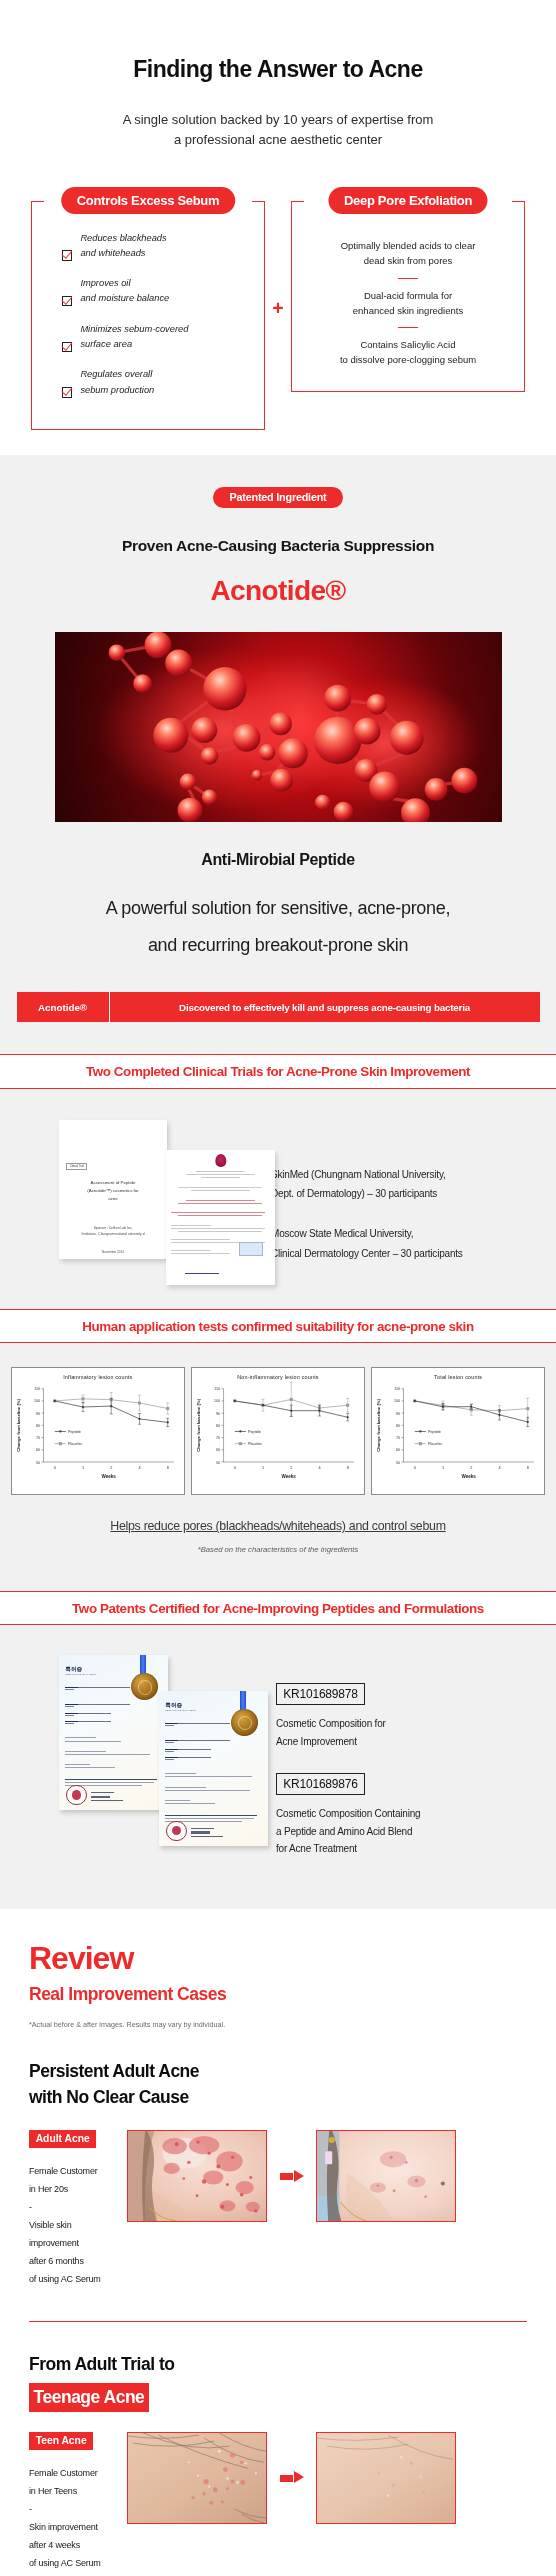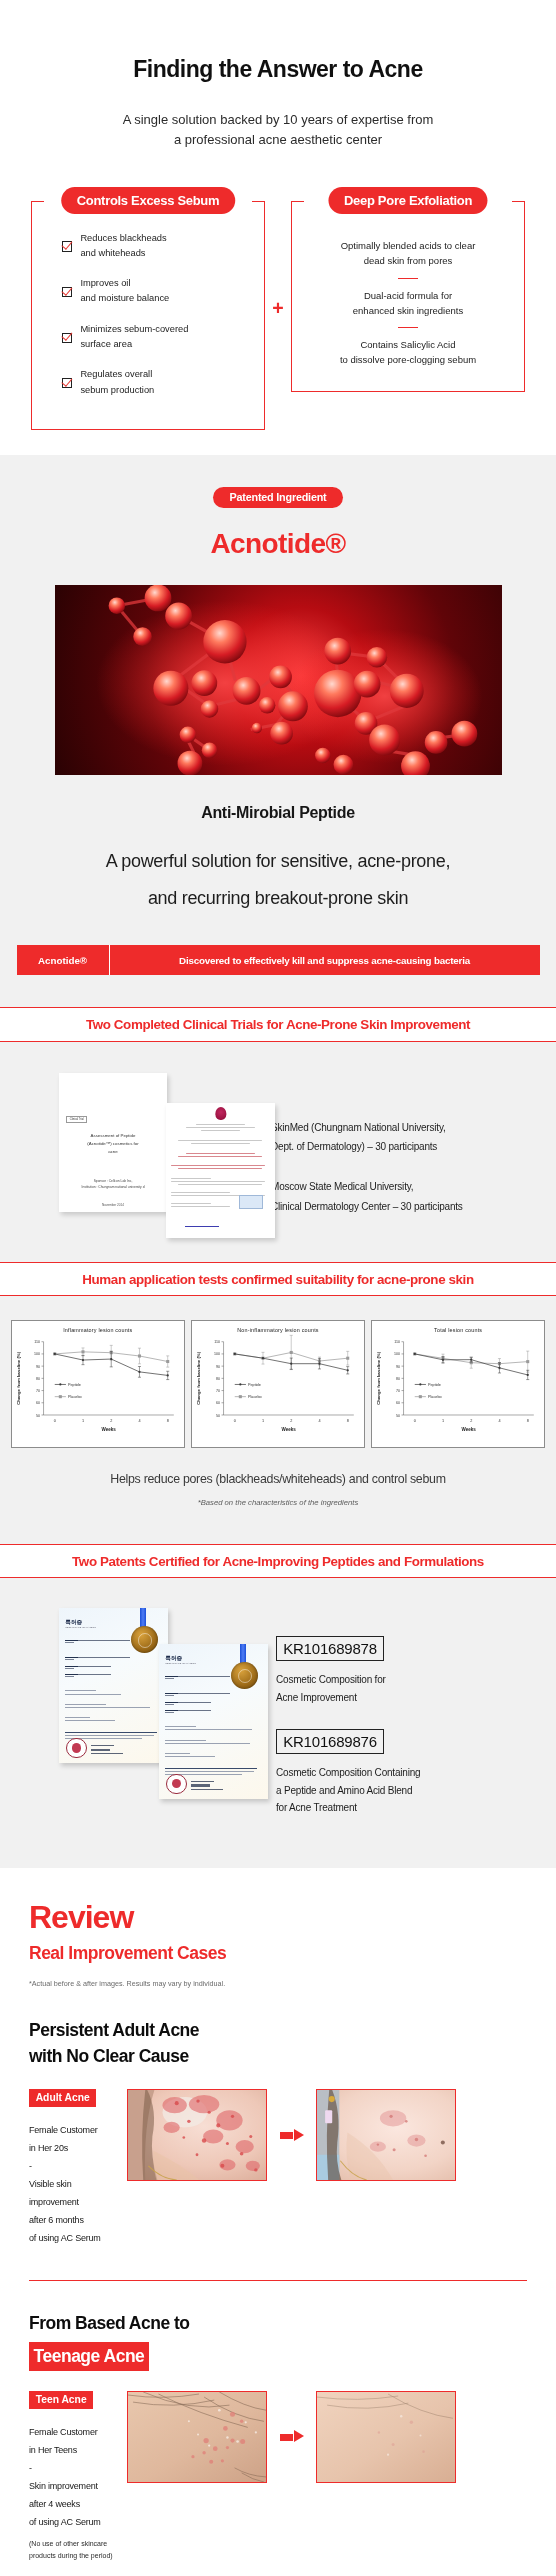--- a/index.html
+++ b/index.html
@@ -43,21 +43,21 @@
   }
   .fbox-inner:before { left:-1px; width:13.4px; }
   .fbox-inner:after  { right:-1px; width:13.4px; }
   .fbox-pill {
     position:absolute; top:0; left:50%; transform:translateX(-50%);
     background:#ee2b2b; color:#fff; border-radius:14.4px;
     font-size:13px; font-weight:bold; padding:5.7px 15.5px 6.2px 15.5px;
     white-space:nowrap; z-index:3; letter-spacing:-0.3px;
   }
   .check-list { padding-left:16.5px; }
-  .check-row { display:flex; align-items:center; margin-bottom:15.5px; }
+  .check-row { display:flex; align-items:flex-end; margin-bottom:15.5px;font-style:italic; }
   .chk {
     flex:none; width:10.3px; height:10.3px; border:0.8px solid #222;
     margin-right:8.2px; margin-top:1.5px; position:relative;
   }
   .chk:after{
     content:""; position:absolute; left:1px; top:-3.1px;
     width:4.6px; height:8.8px; border:solid #e8352f;
     border-width:0 1.3px 1.3px 0; transform:rotate(40deg);
   }
   .check-label { font-size:9.3px; line-height:1.62; color:#1c1c1c; }
@@ -171,21 +171,21 @@
   .charts-area { padding:24px 10.3px 5.2px 10.3px; }
   .charts-row { display:flex; justify-content:center; gap:6.2px; }
   .chart-card {
     width:174px; height:128px; background:#fff; border:0.8px solid #8c8c8c; position:relative;
   }
   .chart-title {
     text-align:center; font-size:5.4px; color:#222; padding-top:5.7px; letter-spacing:0.2px;
   }
   .chart-svg { width:100%; height:108px; display:block; }
   .chart-caption {
-    text-align:center; margin-top:24px; font-size:12.4px; color:#3a3a3a; letter-spacing:-0.3px;
+    text-align:center; margin-top:24px; font-size:12.4px; color:#3a3a3a; letter-spacing:-0.3px;text-decoration:underline;
   }
   .chart-note {
     text-align:center; margin-top:11.3px; font-size:7.7px; color:#5c5c5c; font-style:italic;
   }
 
   
   .patents { display:flex; padding:26px 29px 23px 29px; }
   .patent-docs { position:relative; width:247px; height:170px; flex:none; }
   .pdoc {
     position:absolute; box-shadow:1.5px 2.6px 4.6px rgba(0,0,0,0.18); overflow:hidden;
@@ -220,21 +220,21 @@
   }
   .pseal:after{
     content:""; position:absolute; left:4.6px; top:4.6px; width:9.3px; height:9.3px;
     border-radius:50%; background:#c23a52;
   }
   .pfoot { position:absolute; left:32px; bottom:7.2px; }
   .pfoot .fl { height:1px; background:#5c6577; margin-bottom:2.1px; width:32px; }
   .patent-text { padding-top:32px; }
   .pnum {
     display:inline-block; border:0.8px solid #222; padding:2.6px 6.2px 3.1px 6.2px;
-    font-size:15px; color:#101010; letter-spacing:-0.2px;
+    font-size:12px; color:#101010; letter-spacing:-0.2px;
   }
   .ptitle { margin-top:10.3px; font-size:10px; line-height:1.75; color:#1d1d1d; letter-spacing:-0.2px; }
   .pgap { height:23px; }
 
   
   .review { background:#fff; padding:33px 46px 0 29px; }
   .review-title { font-size:32px; font-weight:bold; color:#ee2b2b; letter-spacing:-1px; line-height:1; }
   .review-sub { margin-top:10.3px; font-size:17.5px; font-weight:bold; color:#ee2b2b; letter-spacing:-0.5px; }
   .review-note { margin-top:14.4px; font-size:7.2px; color:#6b6b6b; }
 
@@ -324,20 +324,21 @@
         <div class="rbox-text" style="white-space:pre-line">Contains Salicylic Acid
 to dissolve pore-clogging sebum</div>
       </div>
     </div>
   </section>
 
   <div class="gray">
 
     <section class="patent-sec">
       <div class="badge-pill">Patented Ingredient</div>
+      <h2 class="patent-h">Proven Acne-Causing Bacteria Suppression</h2>
       <div class="acnotide-big">Acnotide®</div>
 
       <div class="molecule-wrap">
         <div class="molecule">
           <svg viewBox="0 0 868 368" preserveAspectRatio="none" aria-hidden="true">
             <defs>
               <radialGradient id="ball" cx="38%" cy="30%" r="78%">
                 <stop offset="0%" stop-color="#ffd9cf"></stop>
                 <stop offset="28%" stop-color="#ff7a5e"></stop>
                 <stop offset="65%" stop-color="#d61c24"></stop>
@@ -960,21 +961,21 @@
           </svg>
         </div>
       </div>
     </div>
   </section>
 
   <div class="sep-rule"></div>
 
   <section class="case">
     <div class="case-h">
-      <div>From Based Acne to</div>
+      <div>From Adult Trial to</div>
       <div style="margin-top:5.2px"><span class="hl">Teenage Acne</span></div>
     </div>
     <div class="case-body">
       <div class="case-left">
         <div class="case-chip">Teen Acne</div>
         <div class="case-desc">
           <div>Female Customer</div>
           <div>in Her Teens</div>
           <div>-</div>
           <div>Skin improvement</div>

